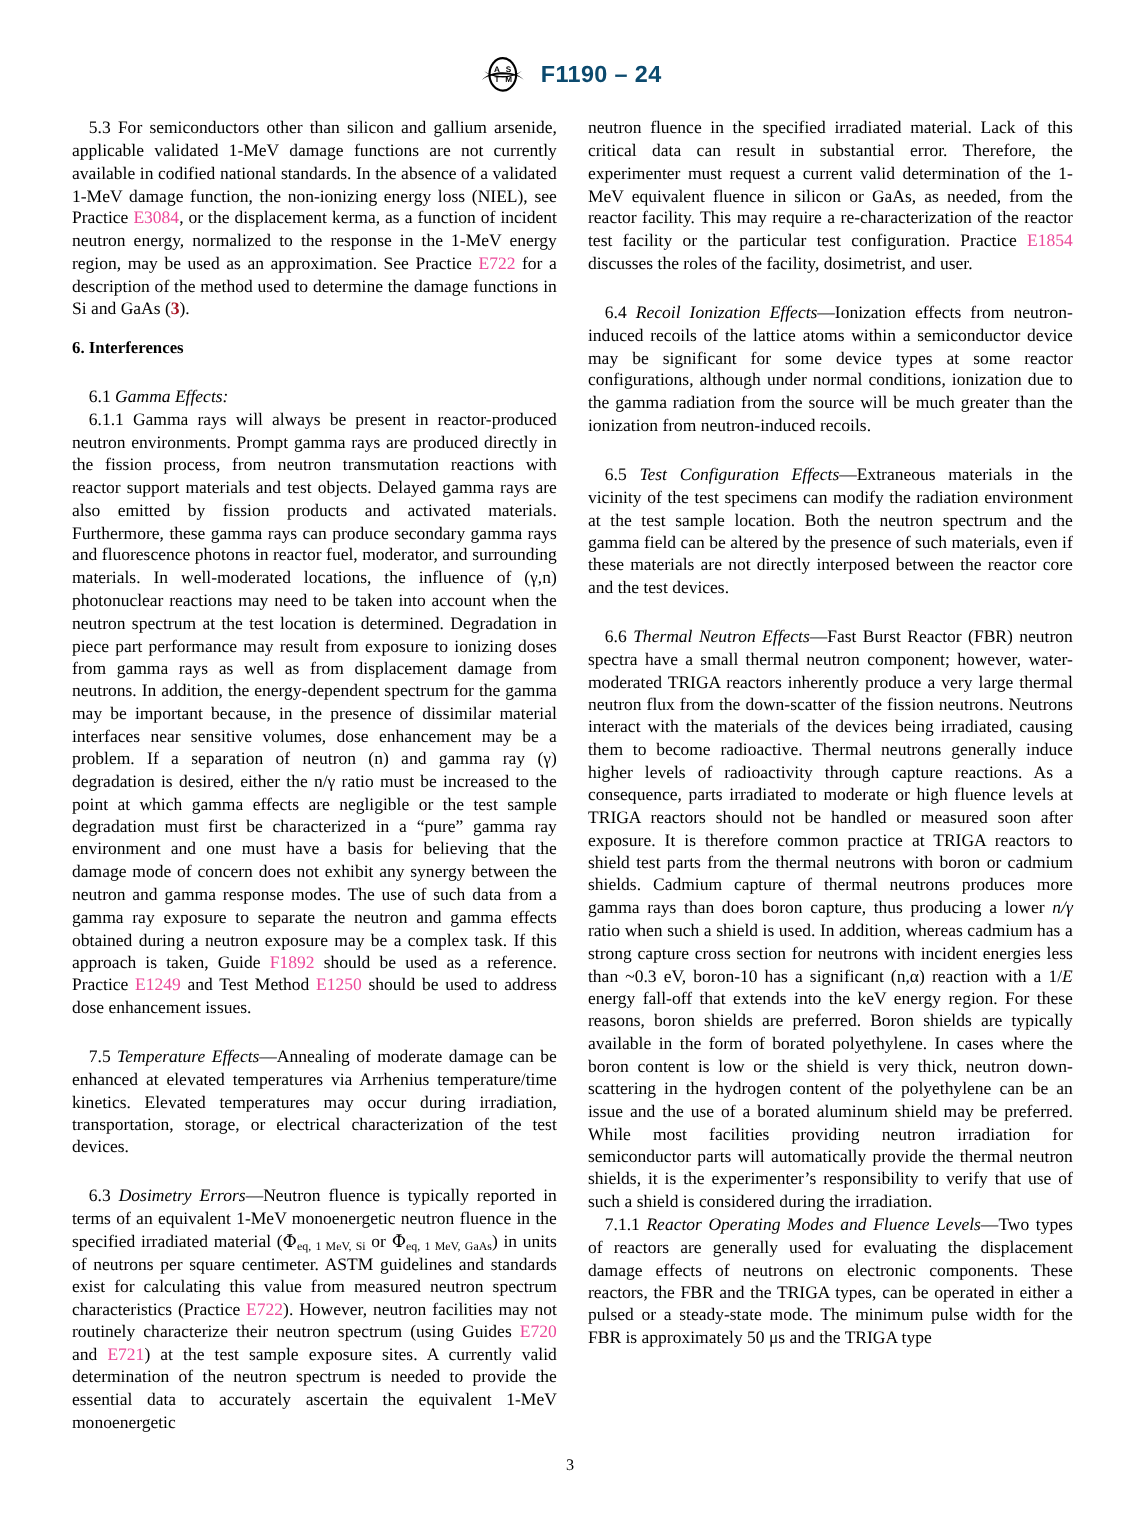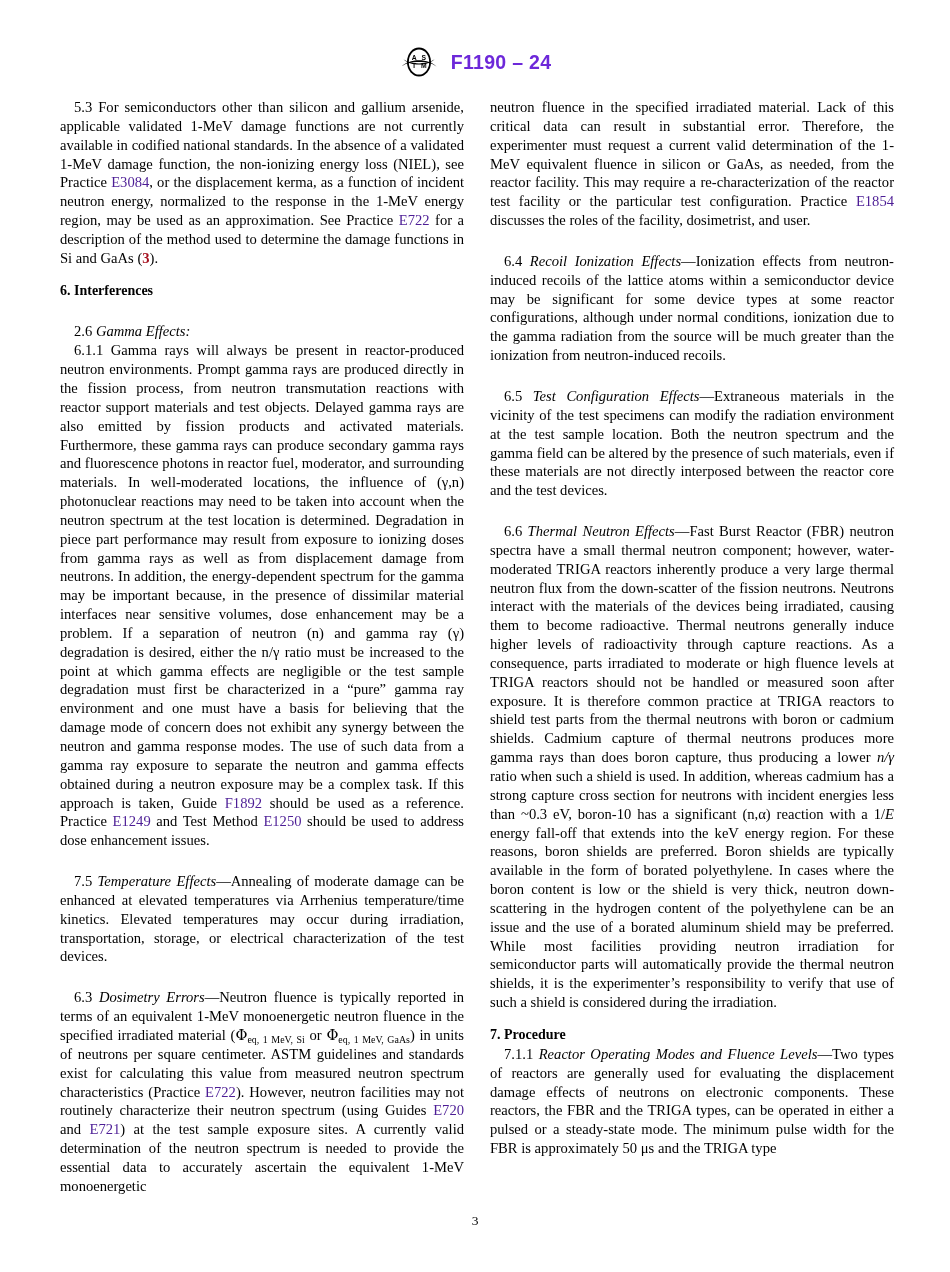--- a/index.html
+++ b/index.html
@@ -37,21 +37,21 @@
   .astm-logo {
     width: 40px;
     height: 40px;
     display: block;
   }
   .designation {
     font-family: "Liberation Sans", "DejaVu Sans", sans-serif;
     font-weight: bold;
     font-size: 19.5px;
     letter-spacing: 0.3px;
-    color: #6d28d9;
+    color: #0c4a6e;
     white-space: nowrap;
   }
 
   
   .columns {
     position: absolute;
     top: 98px;
     left: 60px;
     width: 834px;
     display: flex;
@@ -86,21 +86,21 @@
   h2.section.gap {
     margin-top: 14px;
   }
   .num {
     font-style: normal;
   }
   i, .ital {
     font-style: italic;
   }
   .ref {
-    color: #4c1d95;
+    color: #ec4899;
   }
   .ref-bold {
     color: #a61220;
     font-weight: bold;
   }
   sub {
     font-size: 0.68em;
     vertical-align: -0.28em;
     line-height: 0;
   }
@@ -143,41 +143,40 @@
   </div>
 
   <div class="columns">
 
     <div class="col">
 
       <p class="indent"><span>5.3 For semiconductors other than silicon and gallium arsenide, applicable validated 1-MeV damage functions are not currently available in codified national standards. In the absence of a validated 1-MeV damage function, the non-ionizing energy loss (NIEL), see Practice </span><span class="ref">E3084</span><span>, or the displacement kerma, as a function of incident neutron energy, normalized to the response in the 1-MeV energy region, may be used as an approximation. See Practice </span><span class="ref">E722</span><span> for a description of the method used to determine the damage functions in Si and GaAs (</span><span class="ref-bold">3</span><span>).</span></p>
 
       <h2 class="section gap">6.  Interferences</h2>
 
-      <p class="indent gap"><span class="num">2.6</span> <i>Gamma Effects:</i></p>
+      <p class="indent gap"><span class="num">6.1</span> <i>Gamma Effects:</i></p>
 
       <p class="indent"><span class="num">6.1.1</span> <span>Gamma rays will always be present in reactor-produced neutron environments. Prompt gamma rays are produced directly in the fission process, from neutron transmutation reactions with reactor support materials and test objects. Delayed gamma rays are also emitted by fission products and activated materials. Furthermore, these gamma rays can produce secondary gamma rays and fluorescence photons in reactor fuel, moderator, and surrounding materials. In well-moderated locations, the influence of (γ,n) photonuclear reactions may need to be taken into account when the neutron spectrum at the test location is determined. Degradation in piece part performance may result from exposure to ionizing doses from gamma rays as well as from displacement damage from neutrons. In addition, the energy-dependent spectrum for the gamma may be important because, in the presence of dissimilar material interfaces near sensitive volumes, dose enhancement may be a problem. If a separation of neutron (n) and gamma ray (γ) degradation is desired, either the n/γ ratio must be increased to the point at which gamma effects are negligible or the test sample degradation must first be characterized in a “pure” gamma ray environment and one must have a basis for believing that the damage mode of concern does not exhibit any synergy between the neutron and gamma response modes. The use of such data from a gamma ray exposure to separate the neutron and gamma effects obtained during a neutron exposure may be a complex task. If this approach is taken, Guide </span><span class="ref">F1892</span><span> should be used as a reference. Practice </span><span class="ref">E1249</span><span> and Test Method </span><span class="ref">E1250</span><span> should be used to address dose enhancement issues.</span></p>
 
       <p class="indent gap"><span class="num">7.5</span> <i>Temperature Effects</i><span>—Annealing of moderate damage can be enhanced at elevated temperatures via Arrhenius temperature/time kinetics. Elevated temperatures may occur during irradiation, transportation, storage, or electrical characterization of the test devices.</span></p>
 
       <p class="indent gap"><span class="num">6.3</span> <i>Dosimetry Errors</i><span>—Neutron fluence is typically reported in terms of an equivalent 1-MeV monoenergetic neutron fluence in the specified irradiated material (</span><span class="phi">Φ</span><sub>eq, 1 MeV, Si</sub><span> or </span><span class="phi">Φ</span><sub>eq, 1 MeV, GaAs</sub><span>) in units of neutrons per square centimeter. ASTM guidelines and standards exist for calculating this value from measured neutron spectrum characteristics (Practice </span><span class="ref">E722</span><span>). However, neutron facilities may not routinely characterize their neutron spectrum (using Guides </span><span class="ref">E720</span><span> and </span><span class="ref">E721</span><span>) at the test sample exposure sites. A currently valid determination of the neutron spectrum is needed to provide the essential data to accurately ascertain the equivalent 1-MeV monoenergetic</span></p>
 
     </div>
 
     <div class="col">
 
       <p><span>neutron fluence in the specified irradiated material. Lack of this critical data can result in substantial error. Therefore, the experimenter must request a current valid determination of the 1-MeV equivalent fluence in silicon or GaAs, as needed, from the reactor facility. This may require a re-characterization of the reactor test facility or the particular test configuration. Practice </span><span class="ref">E1854</span><span> discusses the roles of the facility, dosimetrist, and user.</span></p>
 
       <p class="indent gap"><span class="num">6.4</span> <i>Recoil Ionization Effects</i><span>—Ionization effects from neutron-induced recoils of the lattice atoms within a semiconductor device may be significant for some device types at some reactor configurations, although under normal conditions, ionization due to the gamma radiation from the source will be much greater than the ionization from neutron-induced recoils.</span></p>
 
       <p class="indent gap"><span class="num">6.5</span> <i>Test Configuration Effects</i><span>—Extraneous materials in the vicinity of the test specimens can modify the radiation environment at the test sample location. Both the neutron spectrum and the gamma field can be altered by the presence of such materials, even if these materials are not directly interposed between the reactor core and the test devices.</span></p>
 
       <p class="indent gap"><span class="num">6.6</span> <i>Thermal Neutron Effects</i><span>—Fast Burst Reactor (FBR) neutron spectra have a small thermal neutron component; however, water-moderated TRIGA reactors inherently produce a very large thermal neutron flux from the down-scatter of the fission neutrons. Neutrons interact with the materials of the devices being irradiated, causing them to become radioactive. Thermal neutrons generally induce higher levels of radioactivity through capture reactions. As a consequence, parts irradiated to moderate or high fluence levels at TRIGA reactors should not be handled or measured soon after exposure. It is therefore common practice at TRIGA reactors to shield test parts from the thermal neutrons with boron or cadmium shields. Cadmium capture of thermal neutrons produces more gamma rays than does boron capture, thus producing a lower </span><i>n/γ</i><span> ratio when such a shield is used. In addition, whereas cadmium has a strong capture cross section for neutrons with incident energies less than ~0.3 eV, boron-10 has a significant (n,α) reaction with a 1/</span><i>E</i><span> energy fall-off that extends into the keV energy region. For these reasons, boron shields are preferred. Boron shields are typically available in the form of borated polyethylene. In cases where the boron content is low or the shield is very thick, neutron down-scattering in the hydrogen content of the polyethylene can be an issue and the use of a borated aluminum shield may be preferred. While most facilities providing neutron irradiation for semiconductor parts will automatically provide the thermal neutron shields, it is the experimenter’s responsibility to verify that use of such a shield is considered during the irradiation.</span></p>
 
-      <h2 class="section gap">7.  Procedure</h2>
 
 
       <p class="indent"><span class="num">7.1.1</span> <i>Reactor Operating Modes and Fluence Levels</i><span>—Two types of reactors are generally used for evaluating the displacement damage effects of neutrons on electronic components. These reactors, the FBR and the TRIGA types, can be operated in either a pulsed or a steady-state mode. The minimum pulse width for the FBR is approximately 50 μs and the TRIGA type</span></p>
 
     </div>
   </div>
 
   <div class="folio">3</div>
 
 </div>

